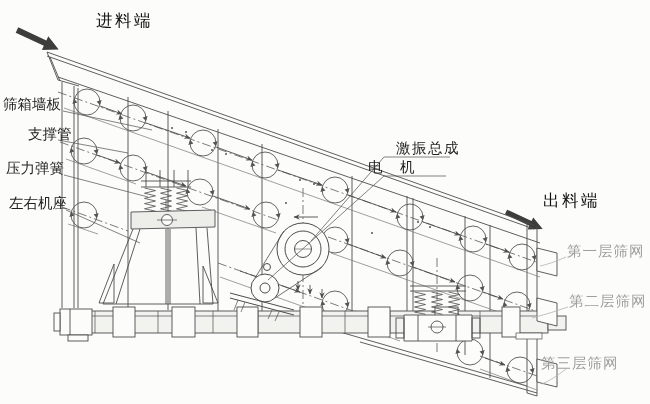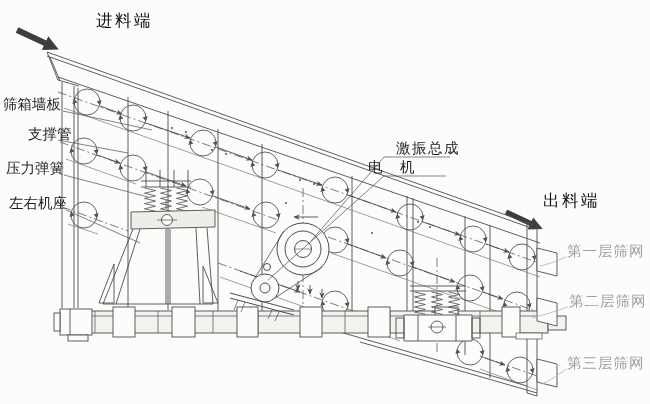--- a/index.html
+++ b/index.html
@@ -294,15 +294,15 @@
 <div class="lbl" style="left:9px;top:196px">左右机座</div>
 
 <div class="lbl ctr" style="left:396px;top:141px">激振总成</div>
 
 <div class="lbl ctr" style="left:368px;top:160px">电　机</div>
 
 <div class="lbl muted" style="left:569px;top:294px">第二层筛网</div>
 
 <div class="lbl muted" style="left:567px;top:244px">第一层筛网</div>
 
-<div class="lbl muted" style="left:567px;top:356px">第三层筛网</div>
+<div class="lbl muted" style="left:541px;top:356px">第三层筛网</div>
 
 </div>
 
 </body></html>

